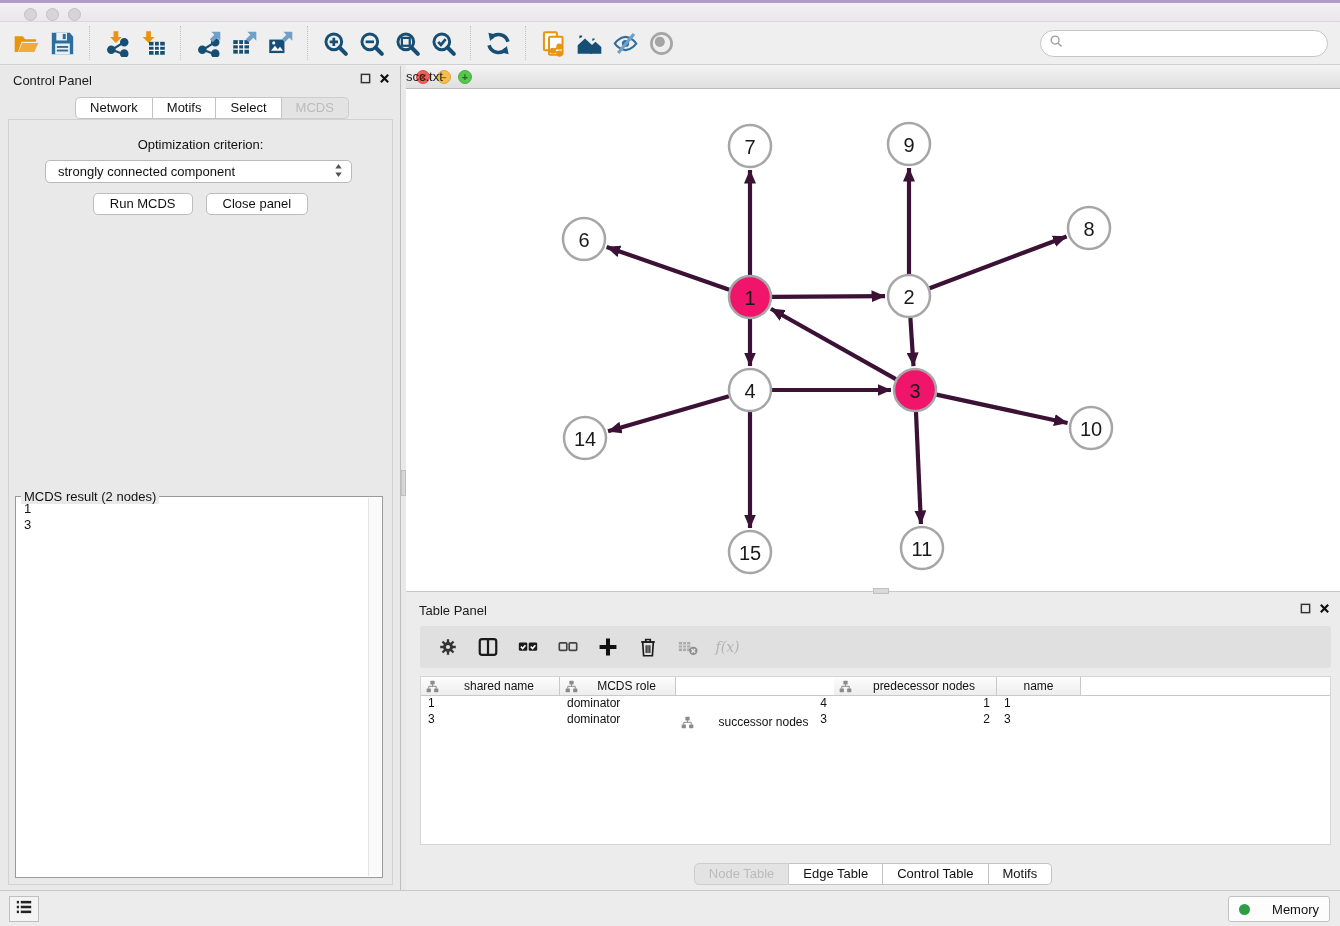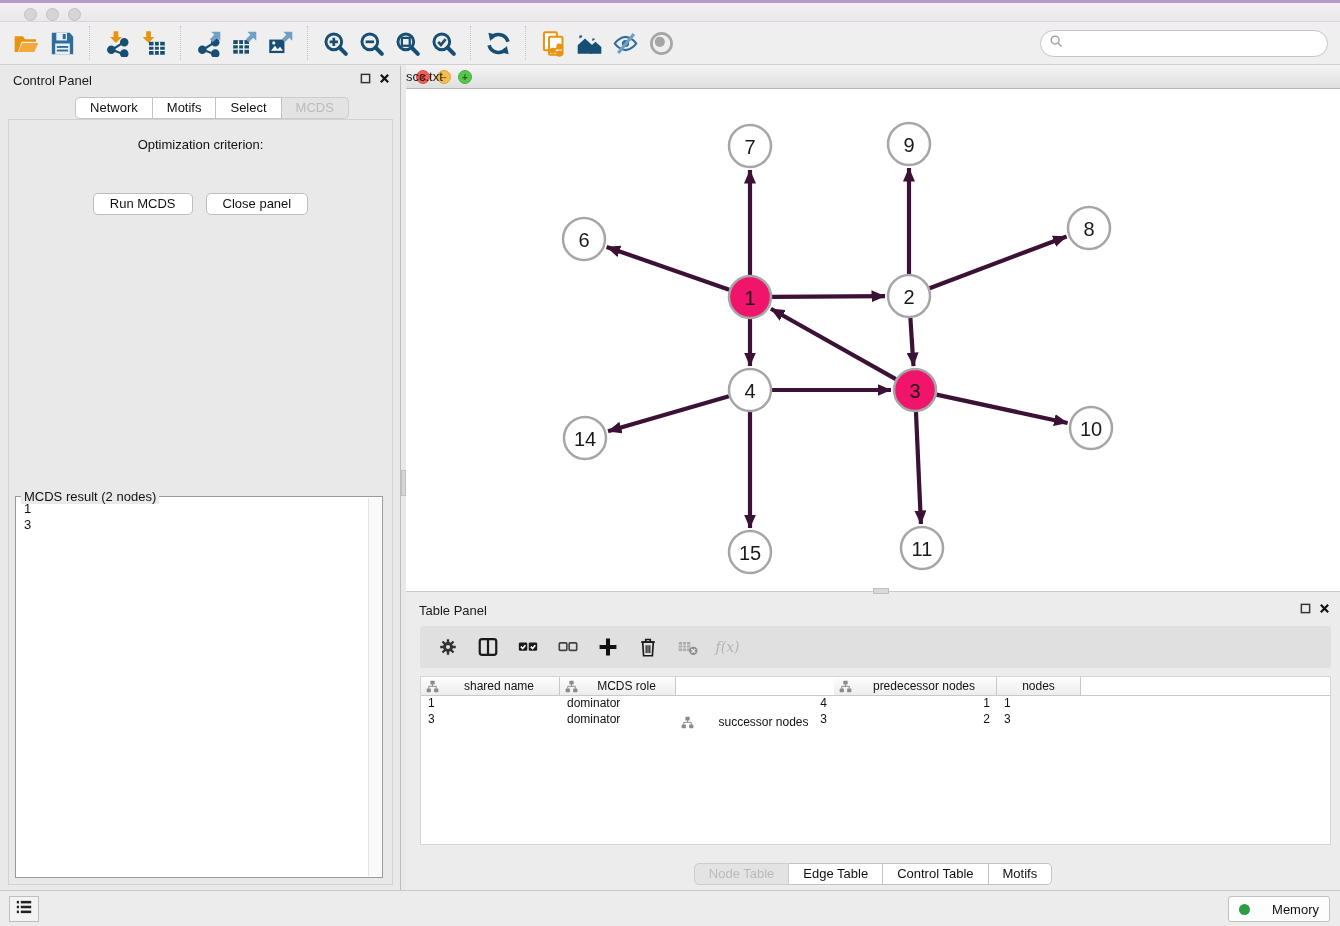--- a/index.html
+++ b/index.html
@@ -311,20 +311,29 @@
   </div>
   <div class="cp-tabs-row"><span id="cp-tabs" class="seg">
         <span class="tab">Network</span>
         <span class="tab">Motifs</span>
         <span class="tab">Select</span>
         <span class="tab active">MCDS</span>
       </span></div>
 
   <div class="cp-body">
     <div class="crit-label">Optimization criterion:</div>
+    <div class="cp-select">
+      <span class="sel-text">strongly connected component</span>
+      <span>
+        <svg viewBox="0 0 10 17">
+            <path d="M5 1l3.6 5.2H1.4z" fill="#555"></path>
+            <path d="M5 16l-3.6-5.2h7.2z" fill="#555"></path>
+          </svg>
+      </span>
+    </div>
     <div class="btn-row">
       <button class="pushbtn">Run MCDS</button>
       <button class="pushbtn">Close panel</button>
     </div>
     <div class="result-box">
       <span class="result-legend">MCDS result (2 nodes)</span>
       <div class="result-lines" id="result-lines">
           <div>1</div>
           <div>3</div>
         </div>
@@ -539,21 +548,21 @@
               <g fill="#8A8A8A">
                 <rect x="5.4" y="1" width="5.2" height="4.4" rx="0.6"></rect>
                 <rect x="0.8" y="10.6" width="5.2" height="4.4" rx="0.6"></rect>
                 <rect x="10" y="10.6" width="5.2" height="4.4" rx="0.6"></rect>
               </g>
               <path d="M8 5.4v2.4M3.4 10.6V7.8h9.2v2.8" stroke="#8A8A8A" stroke-width="1.2" fill="none"></path>
             </svg></span>
           <span class="th-label">predecessor nodes</span>
         </div>
         <div class="th" style="width: 84px;">
-          <span class="th-label">nodes</span>
+          <span class="th-label">name</span>
         </div>
       </div>
     <div id="tbody">
         <div class="trow">
           <div class="td" style="width: 139px; text-align: left;">1</div>
           <div class="td" style="width: 116px; text-align: left;">dominator</div>
           <div class="td" style="width: 158px; text-align: right;">4</div>
           <div class="td" style="width: 163px; text-align: right;">1</div>
           <div class="td" style="width: 84px; text-align: left;">1</div>
         </div>

